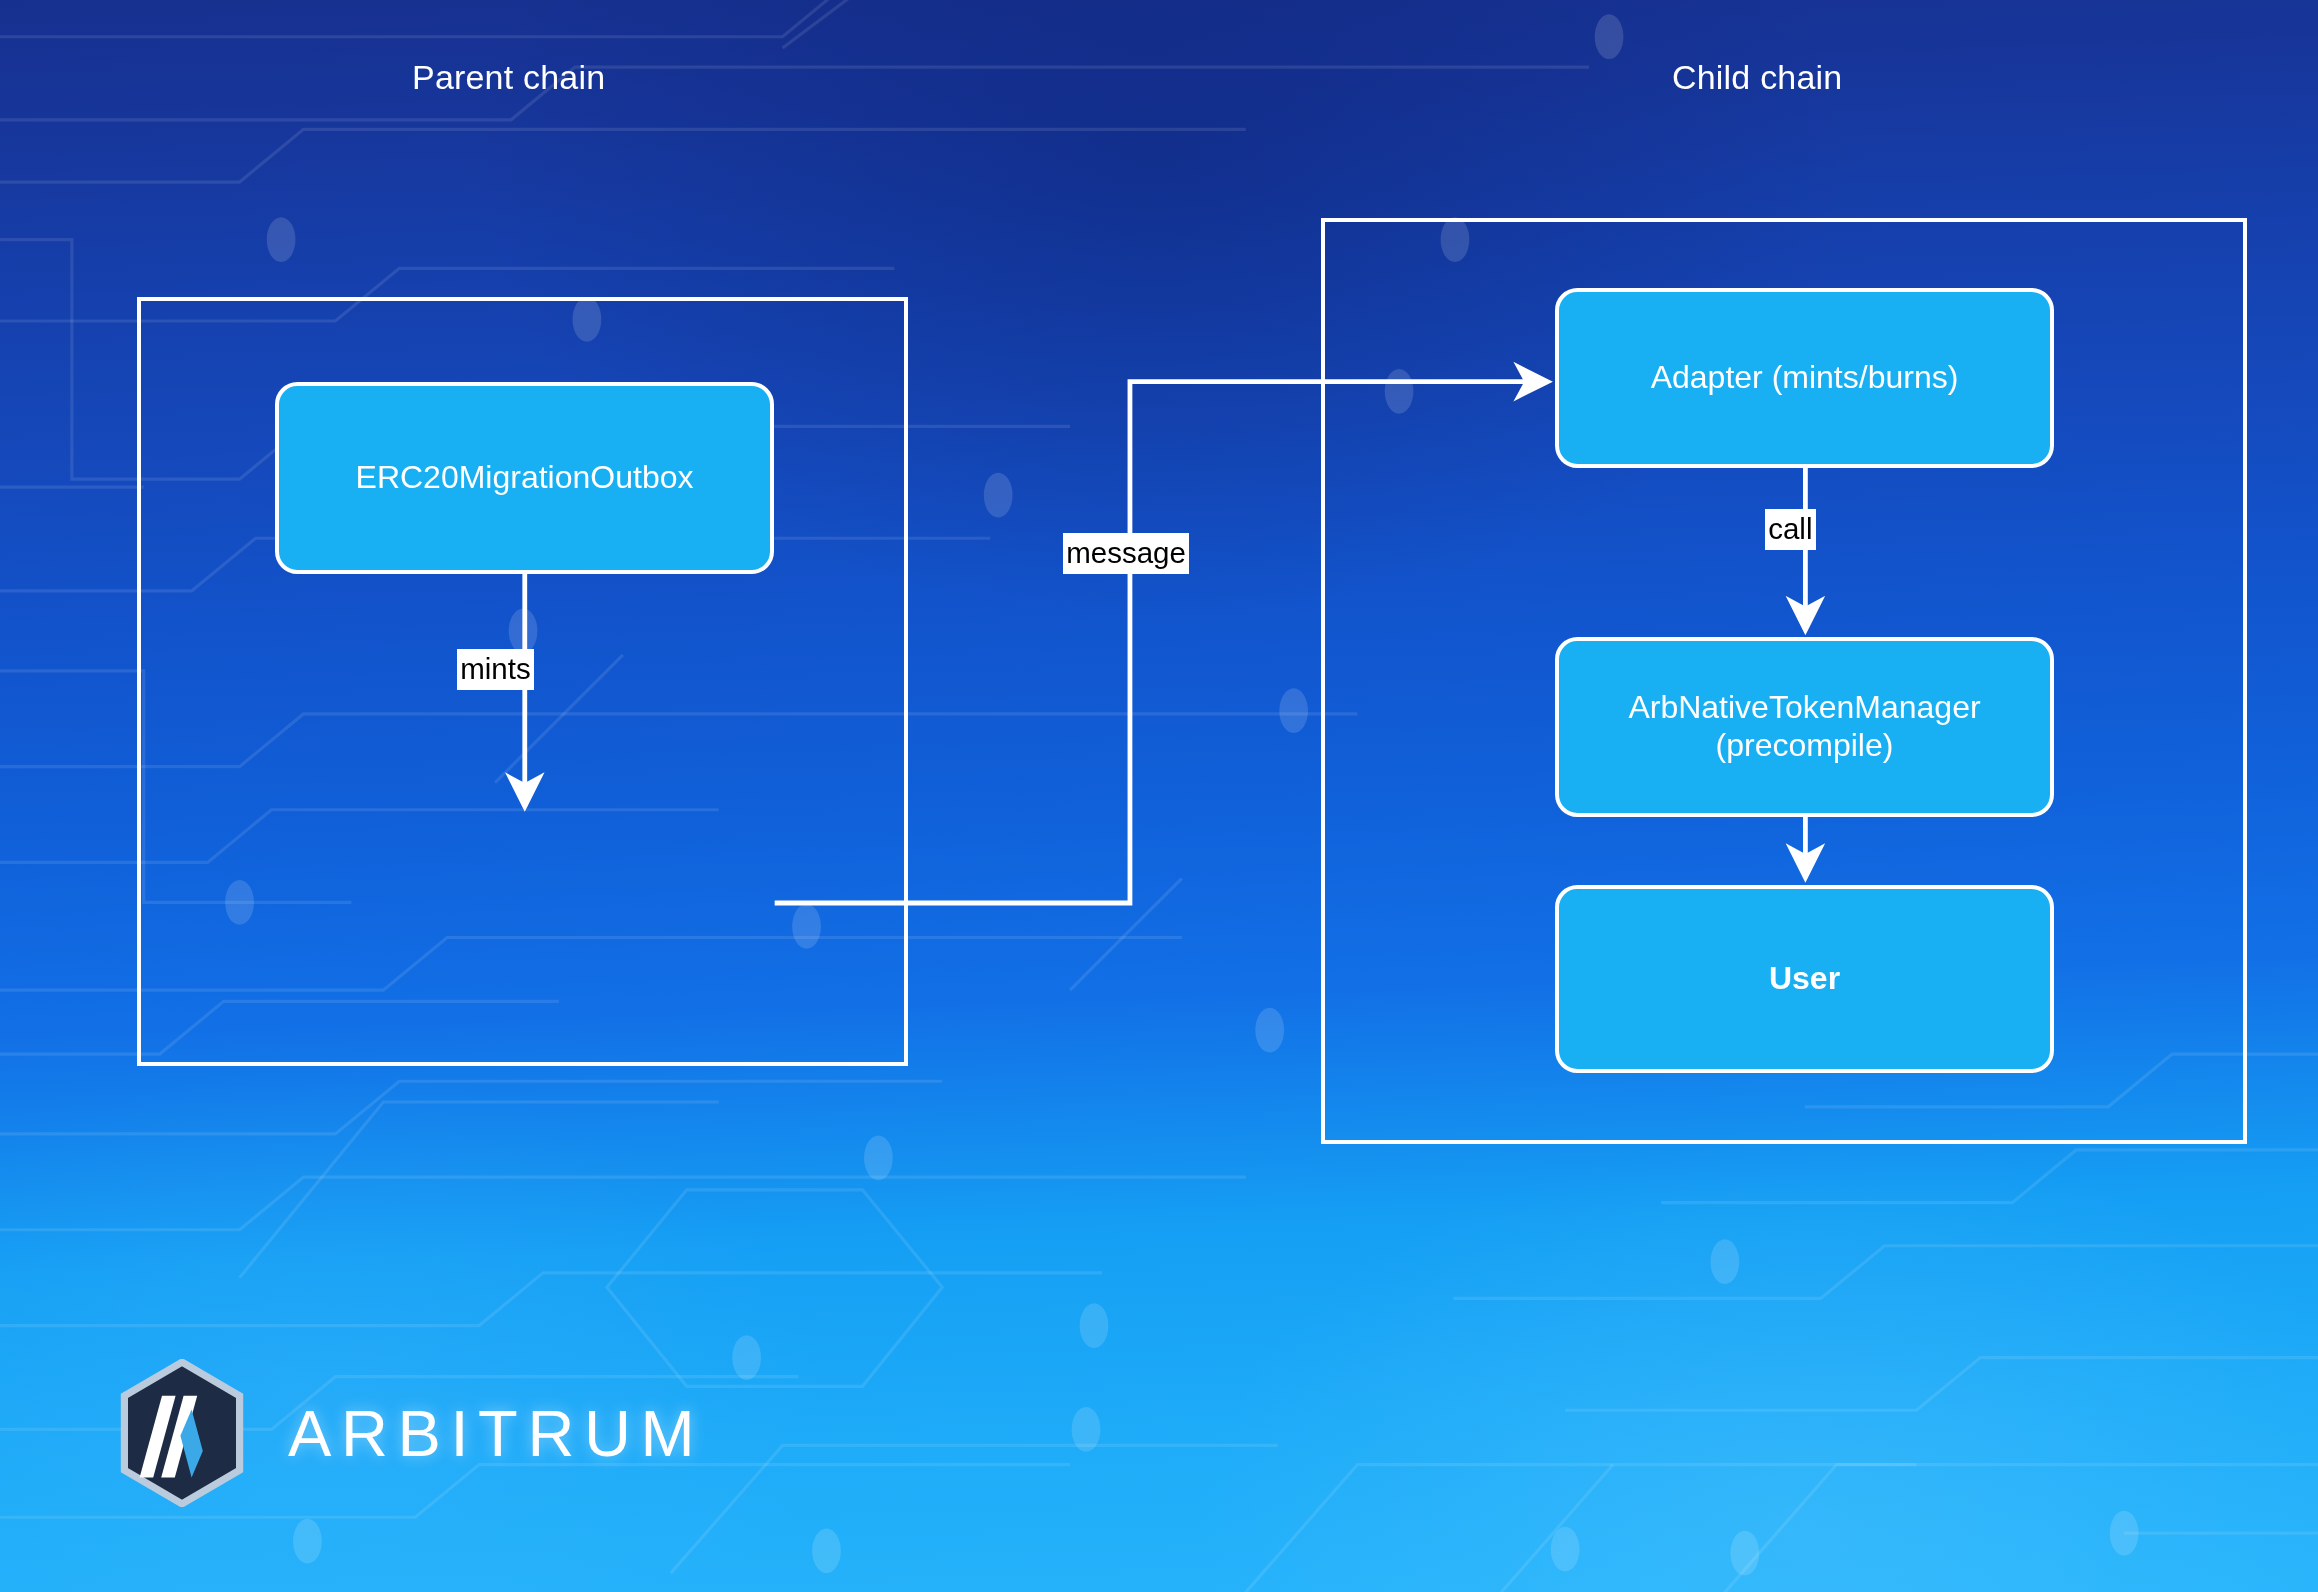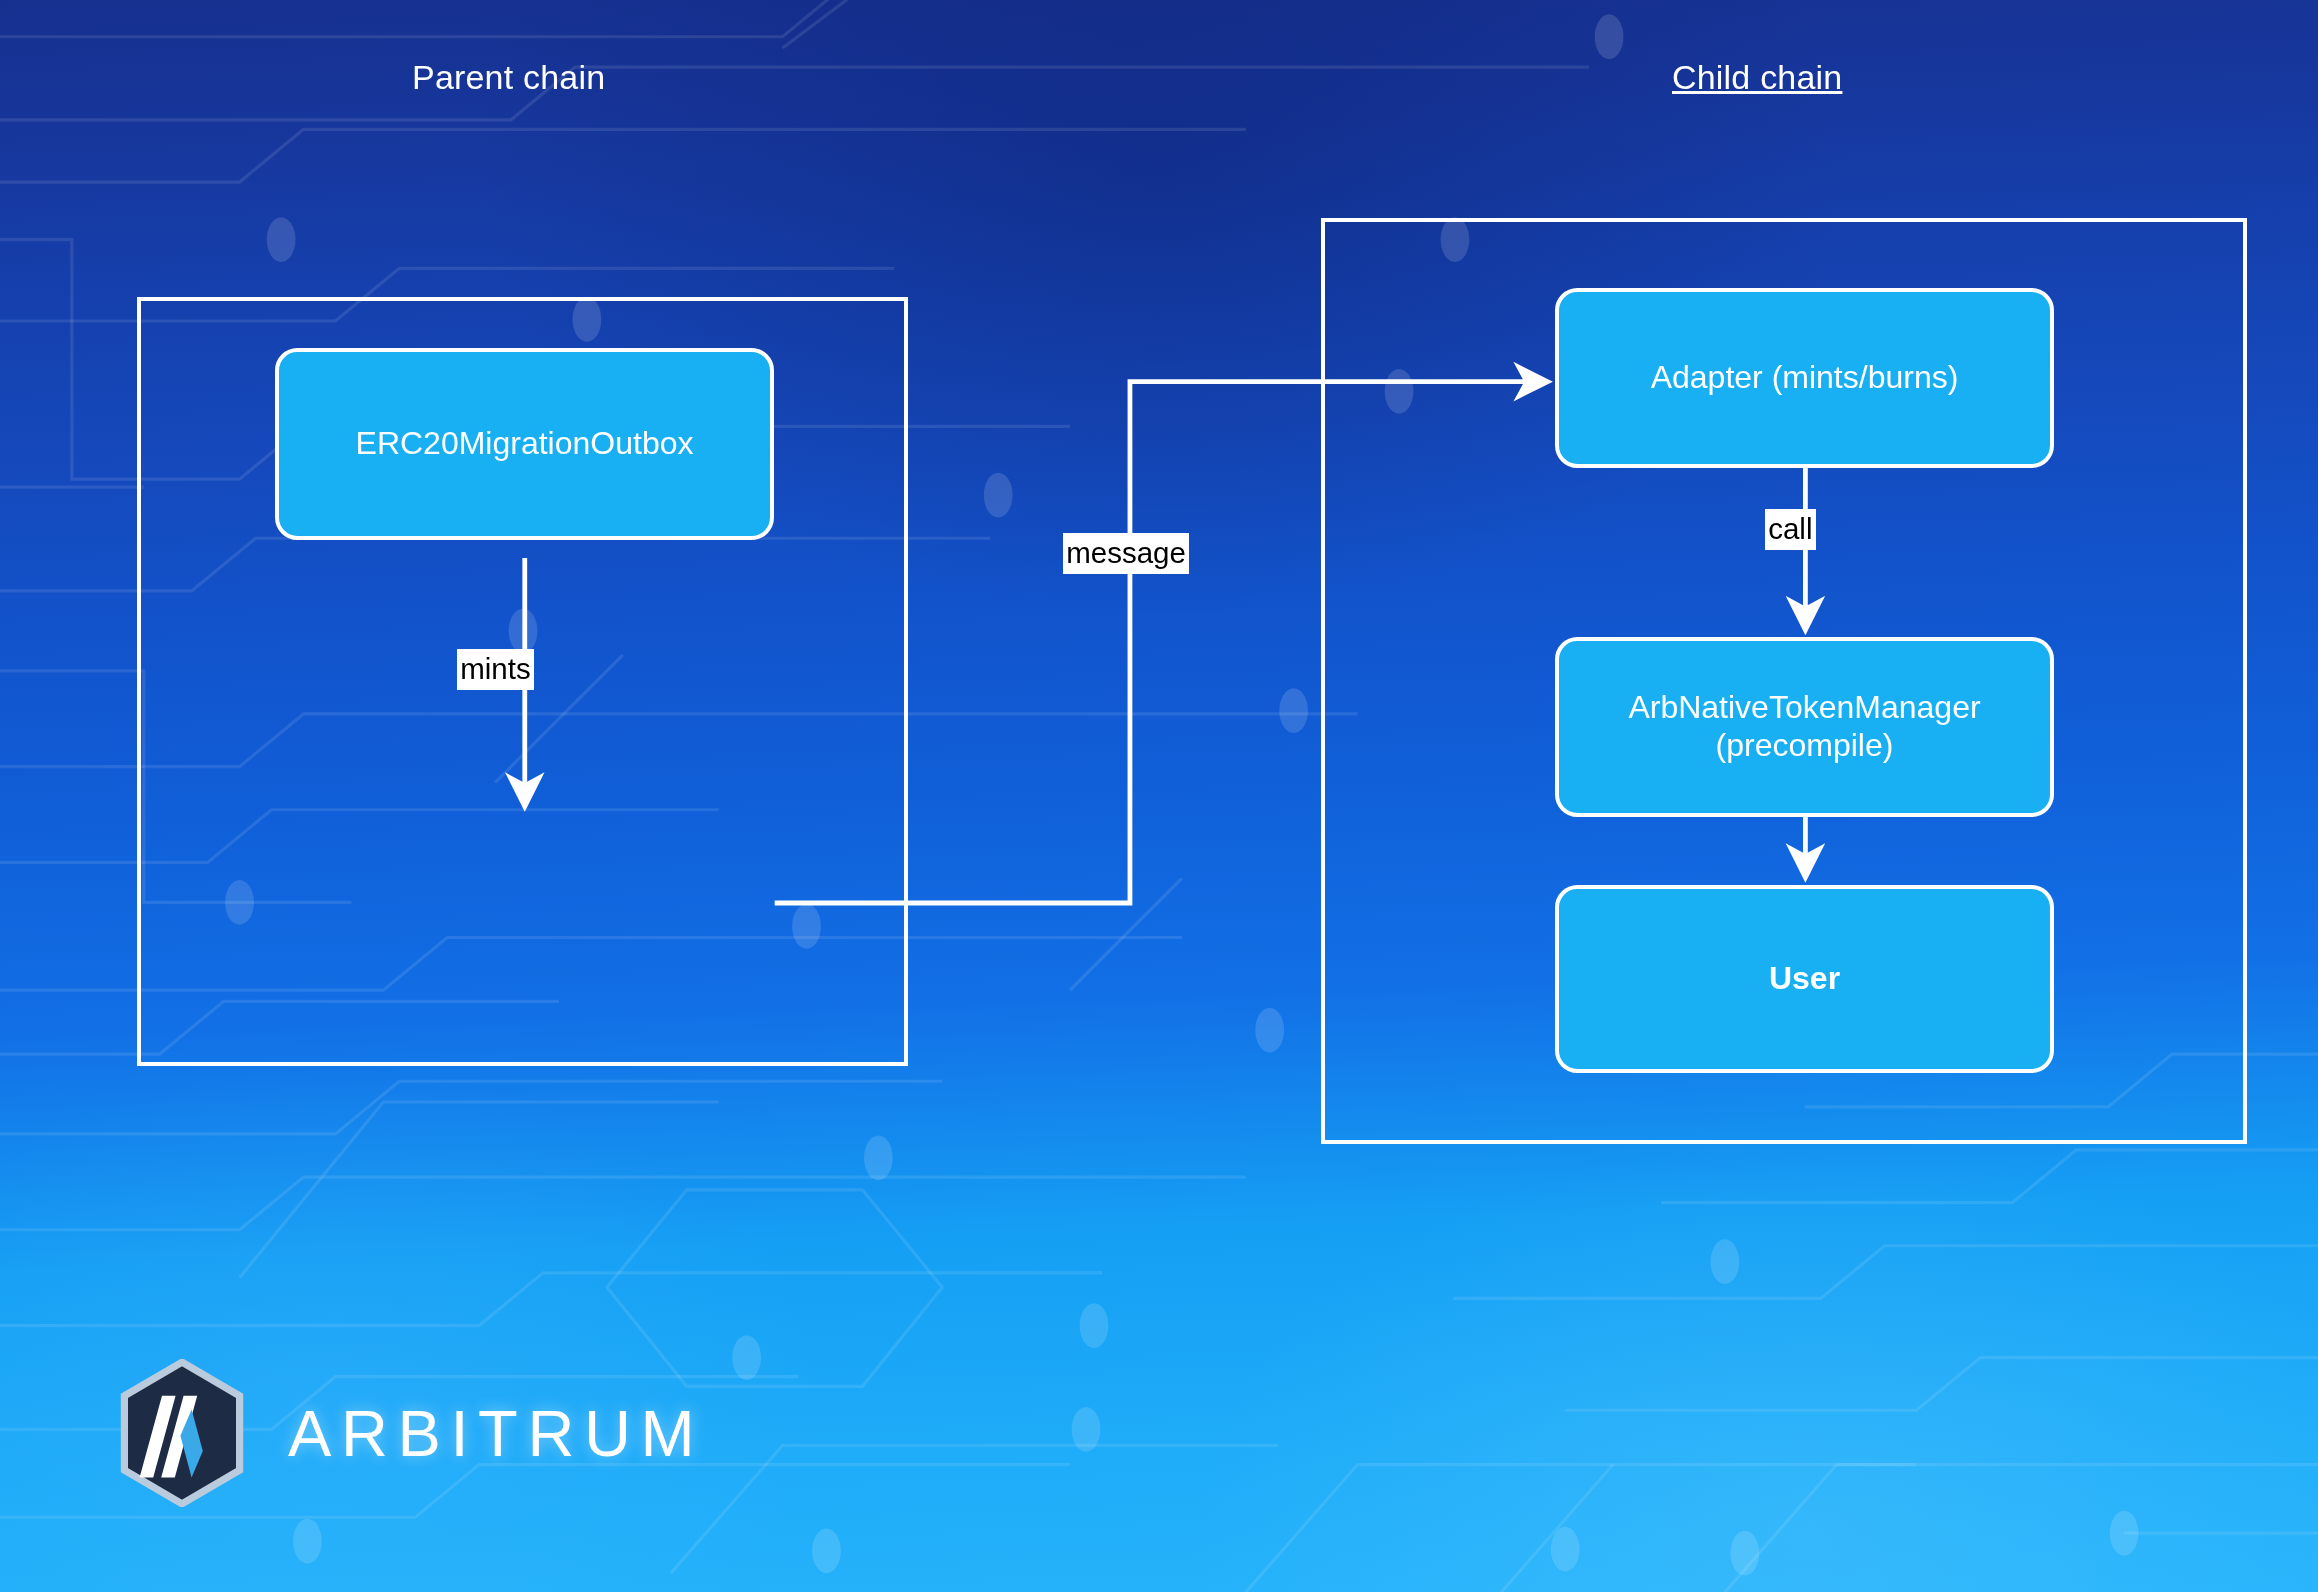--- a/index.html
+++ b/index.html
@@ -42,21 +42,21 @@
   }
   
   .chain-title {
     position: absolute;
     color: #ffffff;
     font-size: 34px;
     letter-spacing: 0.2px;
     white-space: nowrap;
   }
   #parent-title { left: 412px; top: 58px; }
-  #child-title  { left: 1672px; top: 58px; text-decoration: underline; }
+  #child-title  { left: 1672px; top: 58px; }
 
   
   .chain-box {
     position: absolute;
     border: 4px solid #ffffff;
     box-sizing: border-box;
     background: transparent;
   }
   #parent-chain-container { left: 137px;  top: 297px; width: 771px;  height: 769px; }
   #child-chain-container  { left: 1321px; top: 218px; width: 926px; height: 926px; }
@@ -70,21 +70,21 @@
     background: #18b0f3;
     color: #ffffff;
     display: flex;
     align-items: center;
     justify-content: center;
     text-align: center;
     font-size: 32px;
     line-height: 1.18;
     white-space: nowrap;
   }
-  #node-outbox    { left: 275px;  top: 348px;  width: 499px; height: 192px; }
+  #node-outbox    { left: 275px;  top: 382px;  width: 499px; height: 192px; }
   #node-lock      { left: 275px;  top: 814px; width: 499px; height: 192px; }
   #node-mint      { left: 1555px; top: 288px;  width: 499px; height: 180px; }
   #node-precompile{ left: 1555px; top: 637px;  width: 499px; height: 180px; }
   #node-user      { left: 1555px; top: 885px; width: 499px; height: 188px; font-weight: bold; }
   #node-precompile .node-text { white-space: normal; width: 543px; }
 
   
   #connectors {
     position: absolute;
     left: 0; top: 0;

